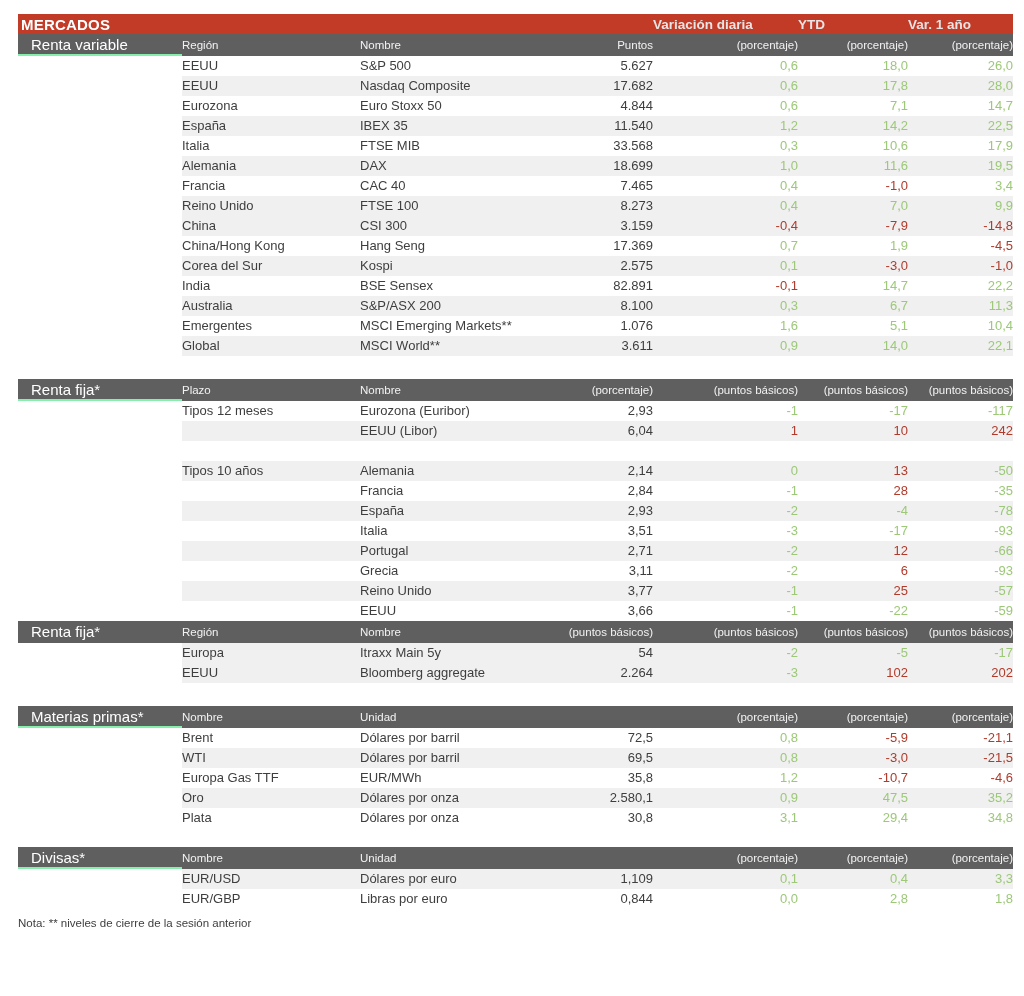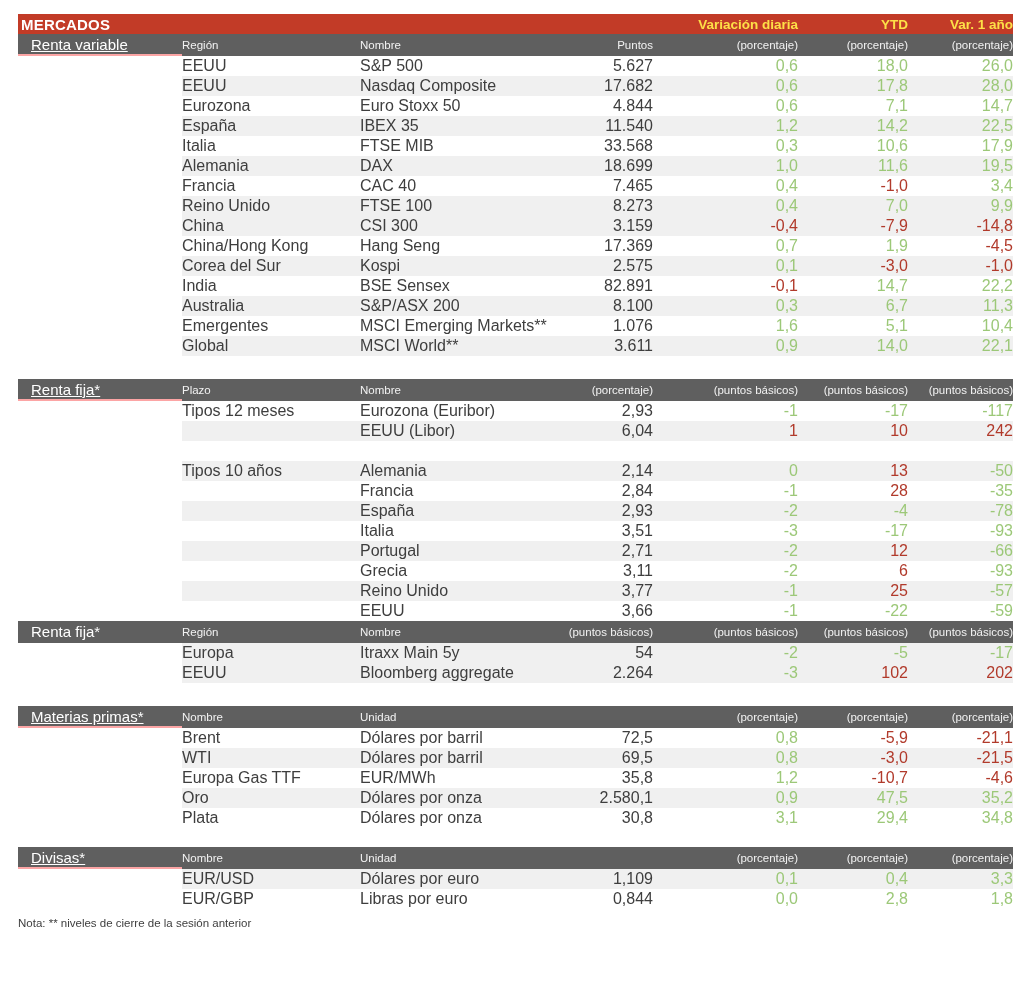--- a/index.html
+++ b/index.html
@@ -18,31 +18,31 @@
     color:var(--text);
   }
   .page{padding:14px 0 0 18px;width:1013px;}
 
   
   .grid{display:grid;grid-template-columns:164px 178px 200px 93px 145px 110px 105px;}
 
   
   .topbar{background:var(--red-bar);height:20px;align-items:center;}
   .topbar .title{font-size:15px;font-weight:bold;color:#fff;padding-left:3px;letter-spacing:.2px;grid-column:1 / span 4;}
-  .topbar .tcol{font-size:13.5px;font-weight:600;color:#fde047;text-align:right;}
+  .topbar .tcol{font-size:13.5px;font-weight:600;color:#e5e5e5;}
 
   
   .sec-head{background:var(--gray-bar);height:22px;align-items:center;}
   .sec-head .label{color:#fff;font-size:15px;padding-left:13px;height:22px;line-height:21px;white-space:nowrap;}
-  .sec-head .label.underline{border-bottom:2px solid #fca5a5;text-decoration:underline;}
+  .sec-head .label.underline{border-bottom:2px solid #86efac;}
   .sec-head .h{color:#F2F2F2;font-size:11.5px;white-space:nowrap;}
   .sec-head .h.num{text-align:right;}
 
   
-  .row{height:20px;line-height:20px;font-size:16px;}
+  .row{height:20px;line-height:20px;font-size:13px;}
   .cell{height:20px;overflow:hidden;white-space:nowrap;}
   .cell.num{text-align:right;}
   .row.stripe .cell:not(.c1){background:var(--stripe);}
   .cell.pos{color:var(--pos);}
   .cell.neg{color:var(--neg);}
 
   .gap22{height:23px;}
   .gap19{height:19px;}
 
   .notes{margin-top:8px;font-size:11.5px;color:var(--text);}

